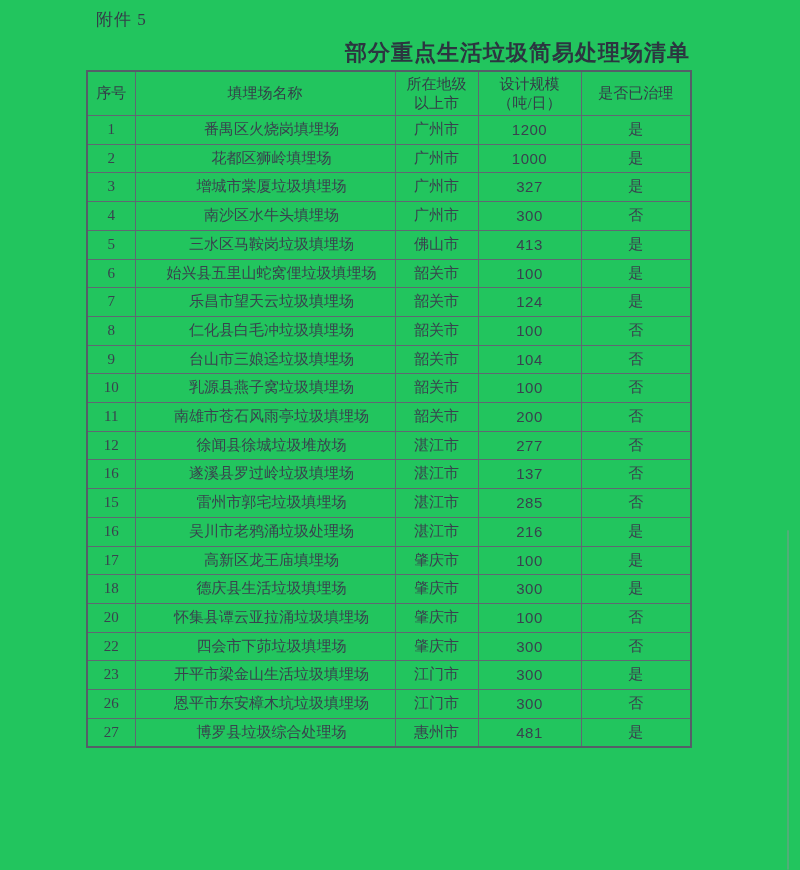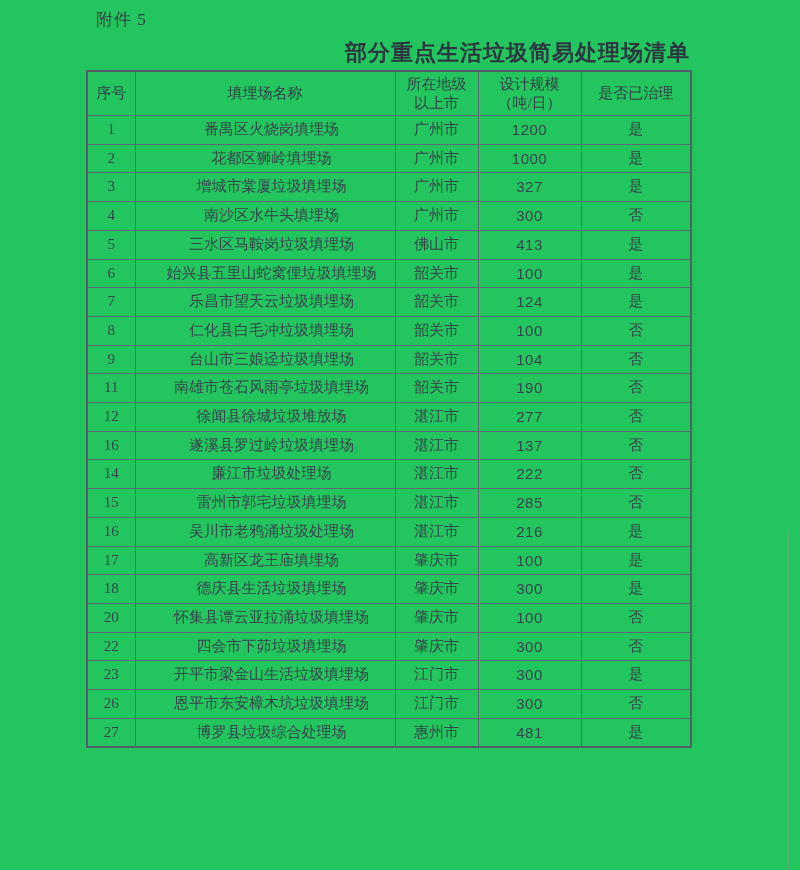--- a/index.html
+++ b/index.html
@@ -181,45 +181,45 @@
     <td class="cell-treated">否</td>
   </tr>
         <tr>
     <td class="cell-no">9</td>
     <td class="cell-name">台山市三娘迳垃圾填埋场</td>
     <td class="cell-city">韶关市</td>
     <td class="cell-scale">104</td>
     <td class="cell-treated">否</td>
   </tr>
         <tr>
+    <td class="cell-no">10</td>
+    <td class="cell-name">乳源县燕子窝垃圾填埋场</td>
+    <td class="cell-city">韶关市</td>
+    <td class="cell-scale">100</td>
+    <td class="cell-treated">否</td>
+  </tr>
+        <tr>
     <td class="cell-no">11</td>
     <td class="cell-name">南雄市苍石风雨亭垃圾填埋场</td>
     <td class="cell-city">韶关市</td>
-    <td class="cell-scale">190</td>
+    <td class="cell-scale">200</td>
     <td class="cell-treated">否</td>
   </tr>
         <tr>
     <td class="cell-no">12</td>
     <td class="cell-name">徐闻县徐城垃圾堆放场</td>
     <td class="cell-city">湛江市</td>
     <td class="cell-scale">277</td>
     <td class="cell-treated">否</td>
   </tr>
         <tr>
     <td class="cell-no">16</td>
     <td class="cell-name">遂溪县罗过岭垃圾填埋场</td>
     <td class="cell-city">湛江市</td>
     <td class="cell-scale">137</td>
-    <td class="cell-treated">否</td>
-  </tr>
-        <tr>
-    <td class="cell-no">14</td>
-    <td class="cell-name">廉江市垃圾处理场</td>
-    <td class="cell-city">湛江市</td>
-    <td class="cell-scale">222</td>
     <td class="cell-treated">否</td>
   </tr>
         <tr>
     <td class="cell-no">15</td>
     <td class="cell-name">雷州市郭宅垃圾填埋场</td>
     <td class="cell-city">湛江市</td>
     <td class="cell-scale">285</td>
     <td class="cell-treated">否</td>
   </tr>
         <tr>

